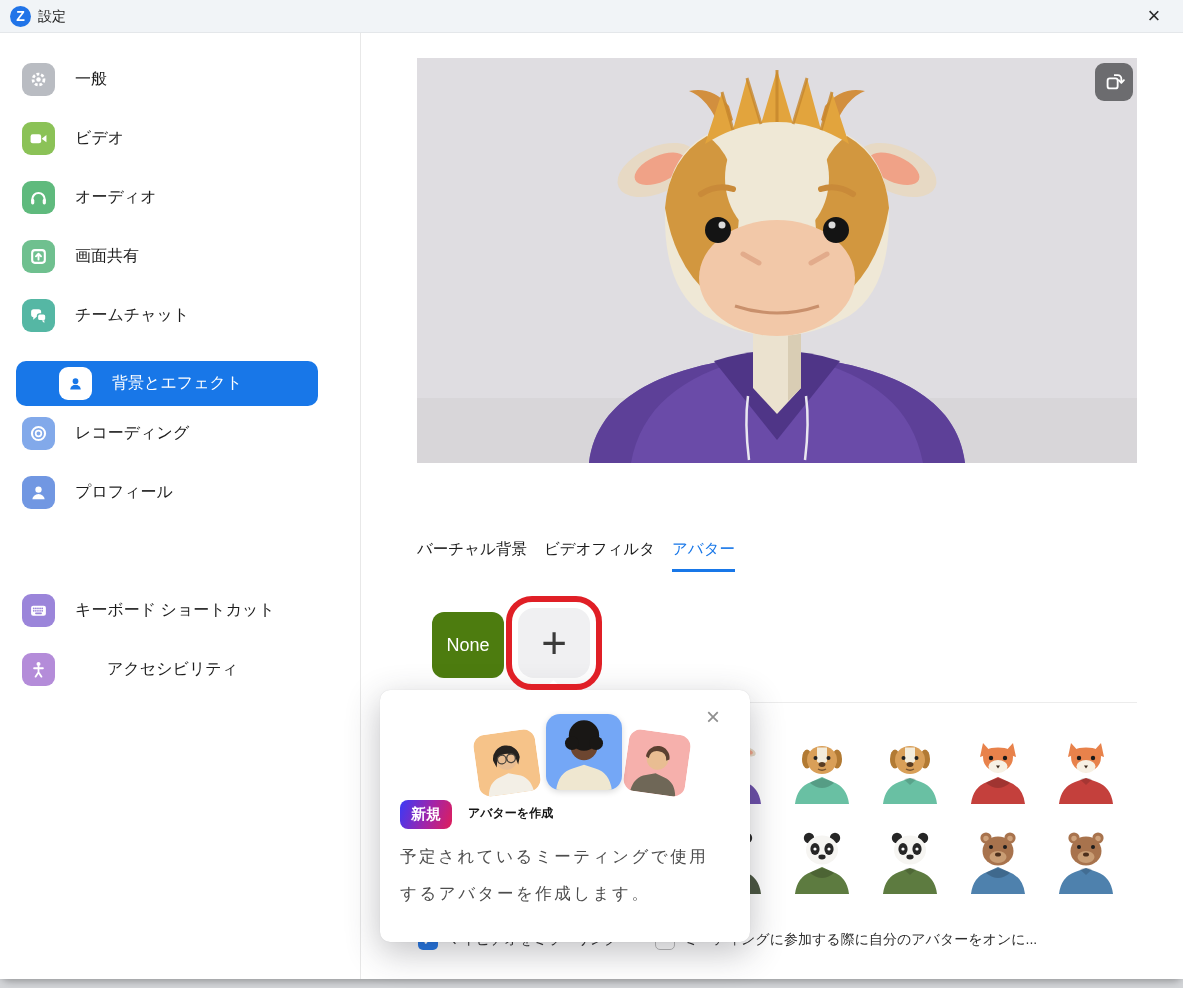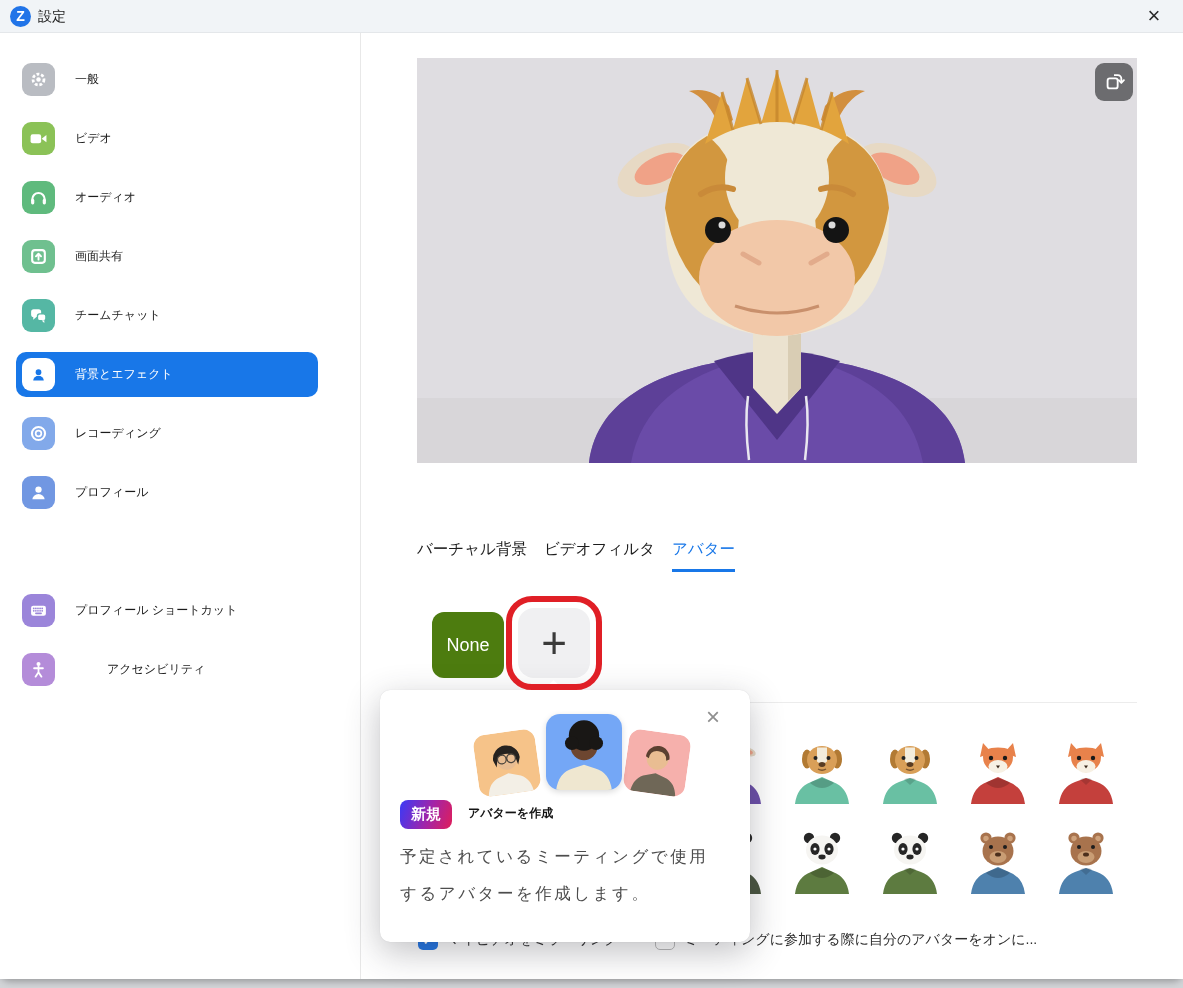--- a/index.html
+++ b/index.html
@@ -12,21 +12,21 @@
   .zlogo { position:absolute; left:10px; top:6px; width:21px; height:21px; border-radius:50%; background:#2174e8; color:#fff;
            font-weight:bold; font-size:14px; text-align:center; line-height:21px; }
   .wtitle { position:absolute; left:38px; top:8px; font-size:14px; color:#1c1c1c; }
   .wclose { position:absolute; right:14px; top:2px; font-size:22px; color:#2a2a2a; width:30px; height:28px; text-align:center; line-height:28px; cursor:pointer; }
   
   .sidebar { position:absolute; left:0; top:33px; width:361px; height:946px; background:#fff; border-right:1px solid #e8e8e8; }
   .sb-item { position:absolute; left:16px; width:302px; height:45px; border-radius:10px; display:flex; align-items:center; cursor:pointer; }
   .sb-item.sel { background:#1877e8; }
   .sb-ic { width:33px; height:33px; border-radius:9px; margin-left:6px; display:flex; align-items:center; justify-content:center; flex:0 0 auto; }
   .sb-ic svg { width:19px; height:19px; }
-  .sb-lb { margin-left:20px; font-size:12px; color:#1c1c1c; white-space:nowrap; }
+  .sb-lb { margin-left:20px; font-size:16px; color:#1c1c1c; white-space:nowrap; }
   .sb-item.sel .sb-lb { color:#fff; }
   
   .main { position:absolute; left:361px; top:33px; width:822px; height:946px; background:#fff; }
   .preview { position:absolute; left:56px; top:25px; width:720px; height:405px; background:#dfdde1; overflow:hidden; }
   .rotatebtn { position:absolute; top:5px; right:4px; width:38px; height:38px; background:rgba(92,92,94,.88); border-radius:9px;
                display:flex; align-items:center; justify-content:center; cursor:pointer; }
   .tabs { position:absolute; left:56px; top:506px; display:flex; gap:17px; }
   .tab { font-size:15.5px; color:#1c1c1c; padding-bottom:9px; border-bottom:3px solid transparent; cursor:pointer; white-space:nowrap; }
   .tab.active { color:#1877e8; border-bottom-color:#1877e8; }
   .none-btn { position:absolute; left:71px; top:579px; width:72px; height:66px; background:#4d7c0f; border-radius:12px; color:#fff;
@@ -114,21 +114,21 @@
         <span class="sb-ic" style="background:#55b7a4">
           <svg viewBox="0 0 18 18">
             <rect x="2" y="3" width="9.5" height="7.5" rx="2.4" fill="#fff"></rect>
             <path d="M4,10 L4,13 L7,10.4 Z" fill="#fff"></path>
             <rect x="8" y="7.5" width="8" height="6.5" rx="2.2" fill="#fff" stroke="#55b7a4" stroke-width="1.3"></rect>
             <path d="M14.5,13.6 L14.5,16 L12,13.8 Z" fill="#fff"></path>
           </svg>
         </span>
         <span class="sb-lb">チームチャット</span>
       </div>
-      <div class="sb-item sel" style="top: 319px;">
+      <div class="sb-item sel" style="top: 328px; padding-left: 37px;">
         <span class="sb-ic" style="background:#fff">
           <svg viewBox="0 0 18 18">
             <circle cx="9" cy="6.8" r="2.7" fill="#1877e8"></circle>
             <path d="M4,14.6 a5,4.4 0 0 1 10,0 Z" fill="#1877e8"></path>
           </svg>
         </span>
         <span class="sb-lb">背景とエフェクト</span>
       </div>
       <div class="sb-item" style="top: 378px;">
         <span class="sb-ic" style="background:#82a9ea">
@@ -158,21 +158,21 @@
             <circle cx="10.5" cy="7" r=".85" fill="#9b85da"></circle>
             <circle cx="12.5" cy="7" r=".85" fill="#9b85da"></circle>
             <circle cx="4.5" cy="9.3" r=".85" fill="#9b85da"></circle>
             <circle cx="6.5" cy="9.3" r=".85" fill="#9b85da"></circle>
             <circle cx="8.5" cy="9.3" r=".85" fill="#9b85da"></circle>
             <circle cx="10.5" cy="9.3" r=".85" fill="#9b85da"></circle>
             <circle cx="12.5" cy="9.3" r=".85" fill="#9b85da"></circle>
             <rect x="5.8" y="11" width="6.4" height="1.5" rx=".7" fill="#9b85da"></rect>
           </svg>
         </span>
-        <span class="sb-lb">プロフィール ショートカット</span>
+        <span class="sb-lb">キーボード ショートカット</span>
       </div>
       <div class="sb-item" style="top: 614px; gap: 32px;">
         <span class="sb-ic" style="background:#b48cd9">
           <svg viewBox="0 0 18 18">
             <circle cx="9" cy="3.8" r="1.9" fill="#fff"></circle>
             <path d="M9,6 V11.5 M4.8,7.8 H13.2 M9,11.5 L6.2,15.8 M9,11.5 L11.8,15.8" stroke="#fff" stroke-width="1.7" fill="none" stroke-linecap="round"></path>
           </svg>
         </span>
         <span class="sb-lb">アクセシビリティ</span>
       </div>

